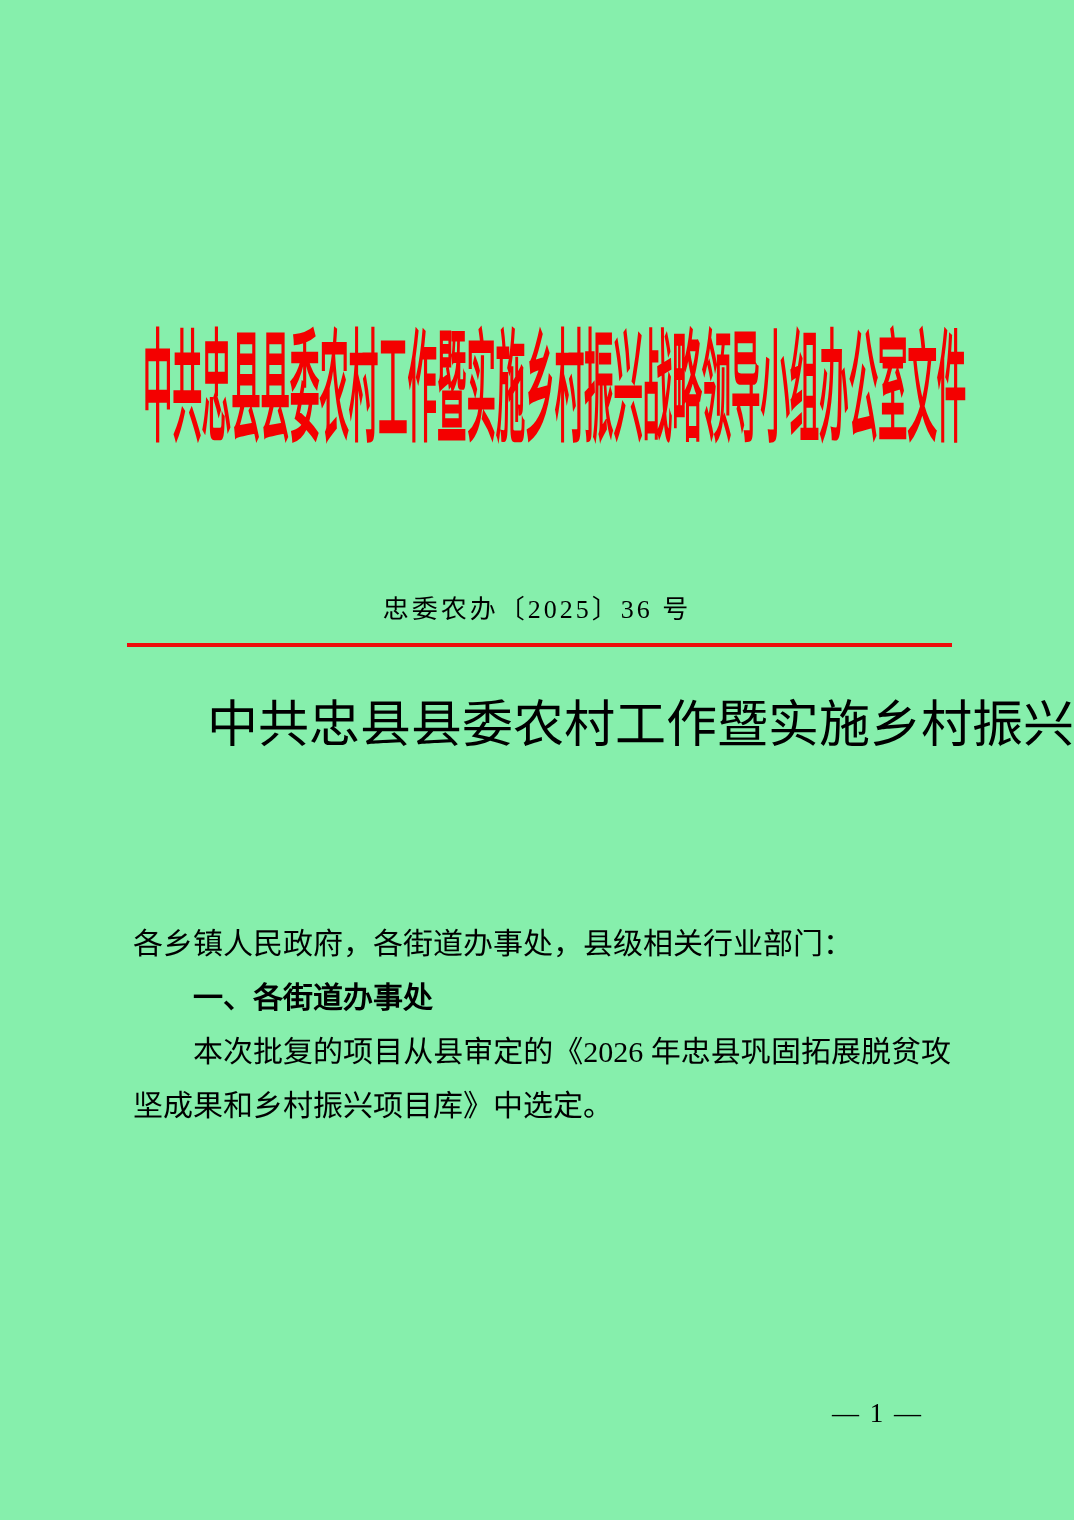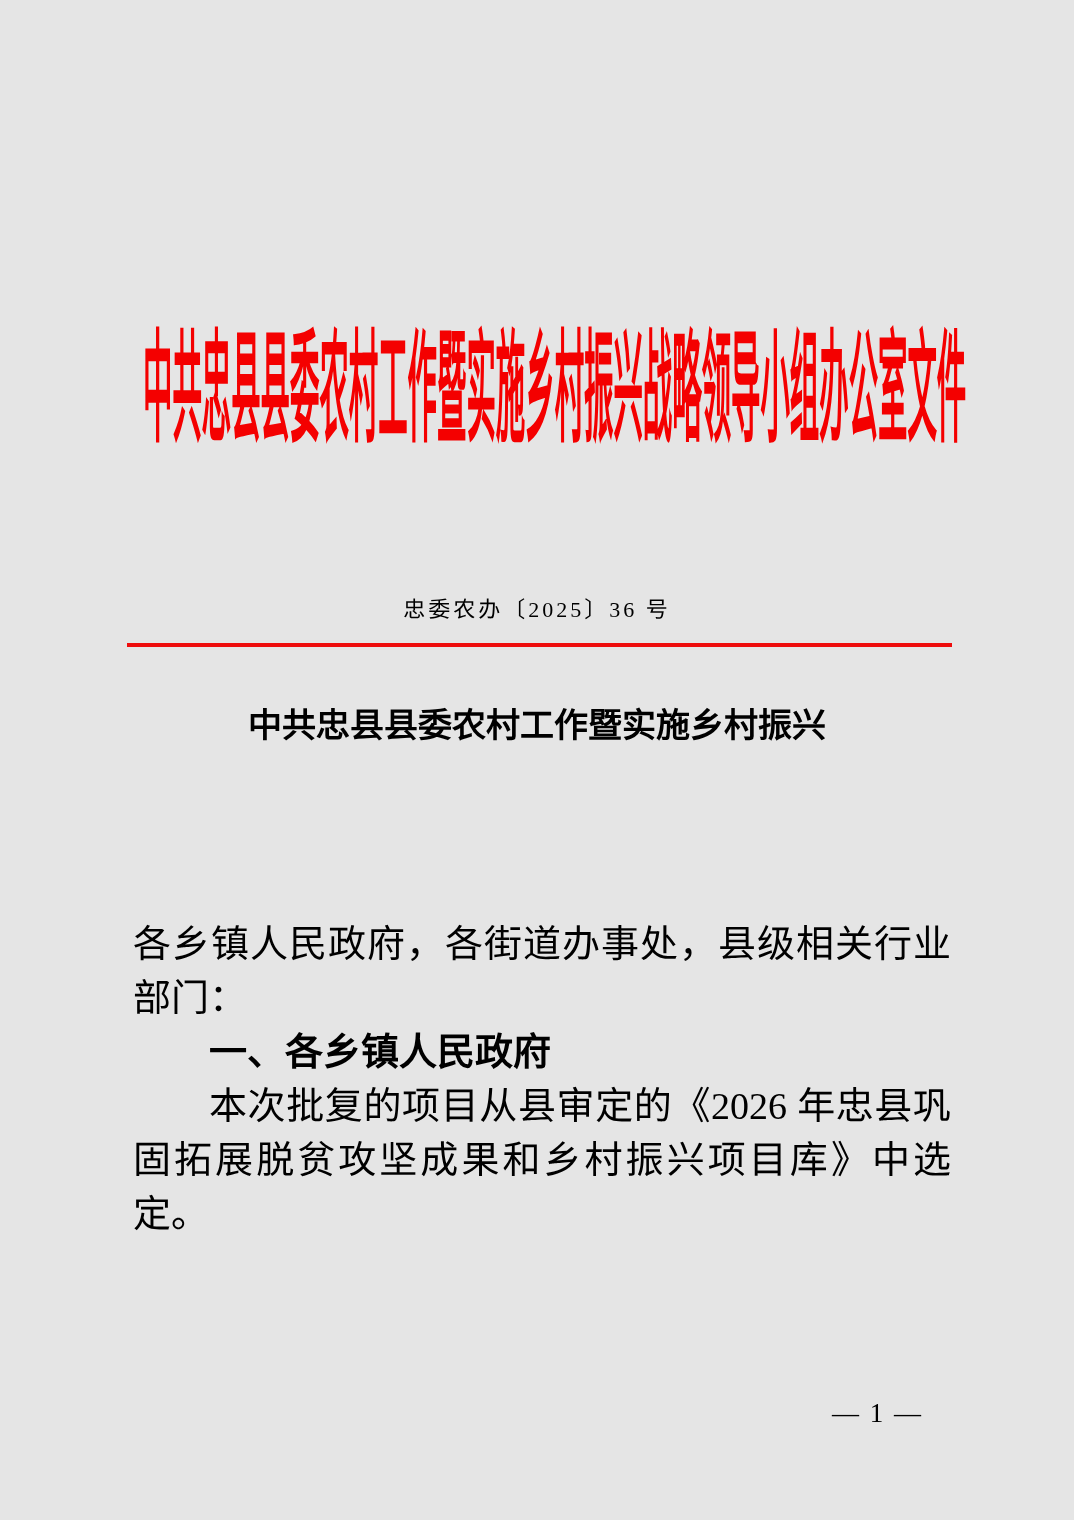--- a/index.html
+++ b/index.html
@@ -6,21 +6,21 @@
   html, body {
     margin: 0;
     padding: 0;
     background: #ffffff;
   }
   .page {
     position: relative;
     width: 1074px;
     height: 1520px;
     margin: 0 auto;
-    background: #e5e5e5;
+    background: #86efac;
     overflow: hidden;
     color: #000000;
     font-family: "Liberation Serif", "DejaVu Serif", serif;
   }
   
   .banner {
     position: absolute;
     top: 330px;
     left: 0;
     width: 100%;
@@ -39,52 +39,52 @@
     transform-origin: left top;
     font-family: "Liberation Serif", "DejaVu Serif", serif;
   }
   
   .doc-number {
     position: absolute;
     top: 593px;
     left: 0;
     width: 100%;
     text-align: center;
-    font-size: 22px;
+    font-size: 26px;
     line-height: 33px;
     letter-spacing: 3px;
   }
   
   .red-divider {
     position: absolute;
     top: 643px;
     left: 127px;
     width: 825px;
     height: 4px;
     background: var(--divider_red, #ee0c0c);
   }
   
   .doc-title {
     position: absolute;
     top: 699px;
     left: 0;
     width: 100%;
-    text-align: center;
-    font-weight: bold;
-    font-size: 34px;
+    text-align: right;
+    font-weight: normal;
+    font-size: 51px;
     line-height: 53px;
     letter-spacing: 0px;
   }
   
   .body-text {
     position: absolute;
     top: 917px;
     left: 133px;
     width: 818px;
-    font-size: 38px;
+    font-size: 30px;
     line-height: 54px;
     text-align: justify;
     text-justify: inter-character;
   }
   .body-text p {
     margin: 0;
   }
   .indent {
     text-indent: 2em;
   }
@@ -115,19 +115,19 @@
   <div class="doc-number">忠委农办〔2025〕36 号</div>
 
   <div class="red-divider"></div>
 
   <div class="doc-title">
     <div class="title-line">中共忠县县委农村工作暨实施乡村振兴</div>
   </div>
 
   <div class="body-text">
     <p class="salutation">各乡镇人民政府，各街道办事处，县级相关行业部门：</p>
-    <p class="indent section-heading">一、各乡镇人民政府</p>
+    <p class="indent section-heading">一、各街道办事处</p>
     <p class="indent">本次批复的项目从县审定的《2026 年忠县巩固拓展脱贫攻坚成果和乡村振兴项目库》中选定。</p>
   </div>
 
   <div class="page-number">— 1 —</div>
 
 </div>
 
 </body></html>

